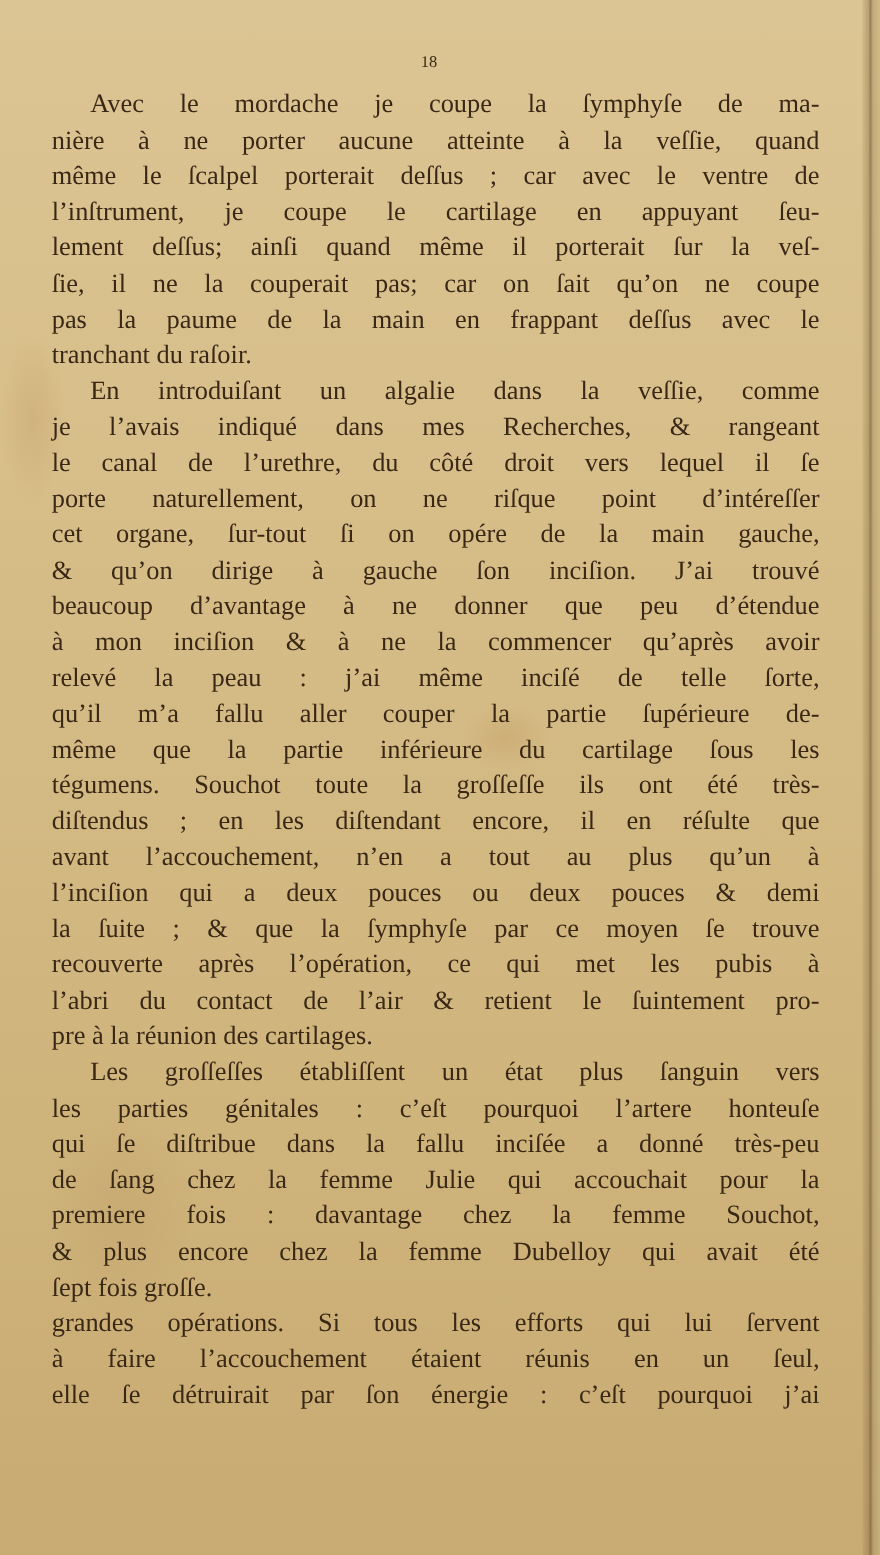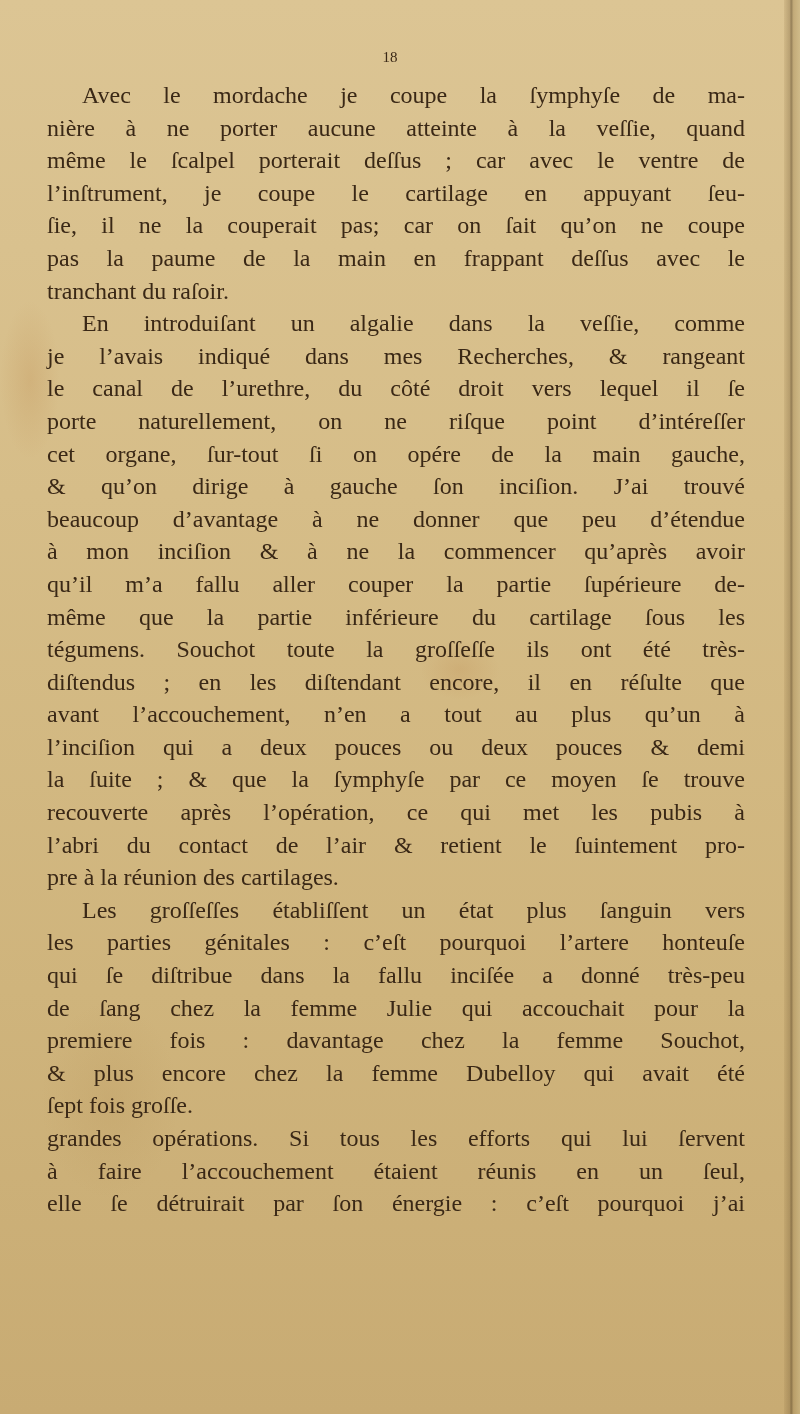--- a/index.html
+++ b/index.html
@@ -73,34 +73,36 @@
 
 <div class="page-number">18</div>
 
 <div class="text-block">
 
   <div class="paragraph">
     <div class="line indent">Avec le mordache je coupe la ſymphyſe de ma-</div>
     <div class="line">nière à ne porter aucune atteinte à la veſſie, quand</div>
     <div class="line">même le ſcalpel porterait deſſus ; car avec le ventre de</div>
     <div class="line">l’inſtrument, je coupe le cartilage en appuyant ſeu-</div>
+    <div class="line">lement deſſus; ainſi quand même il porterait ſur la veſ-</div>
     <div class="line">ſie, il ne la couperait pas; car on ſait qu’on ne coupe</div>
     <div class="line">pas la paume de la main en frappant deſſus avec le</div>
     <div class="line last">tranchant du raſoir.</div>
   </div>
 
   <div class="paragraph">
     <div class="line indent">En introduiſant un algalie dans la veſſie, comme</div>
     <div class="line">je l’avais indiqué dans mes Recherches, &amp; rangeant</div>
     <div class="line">le canal de l’urethre, du côté droit vers lequel il ſe</div>
     <div class="line">porte naturellement, on ne riſque point d’intéreſſer</div>
     <div class="line">cet organe, ſur-tout ſi on opére de la main gauche,</div>
     <div class="line">&amp; qu’on dirige à gauche ſon inciſion. J’ai trouvé</div>
     <div class="line">beaucoup d’avantage à ne donner que peu d’étendue</div>
     <div class="line">à mon inciſion &amp; à ne la commencer qu’après avoir</div>
+    <div class="line">relevé la peau : j’ai même inciſé de telle ſorte,</div>
     <div class="line">qu’il m’a fallu aller couper la partie ſupérieure de-</div>
     <div class="line">même que la partie inférieure du cartilage ſous les</div>
     <div class="line">tégumens. Souchot toute la groſſeſſe ils ont été très-</div>
     <div class="line">diſtendus ; en les diſtendant encore, il en réſulte que</div>
     <div class="line">avant l’accouchement, n’en a tout au plus qu’un à</div>
     <div class="line">l’inciſion qui a deux pouces ou deux pouces &amp; demi</div>
     <div class="line">la ſuite ; &amp; que la ſymphyſe par ce moyen ſe trouve</div>
     <div class="line">recouverte après l’opération, ce qui met les pubis à</div>
     <div class="line">l’abri du contact de l’air &amp; retient le ſuintement pro-</div>
     <div class="line last">pre à la réunion des cartilages.</div>

